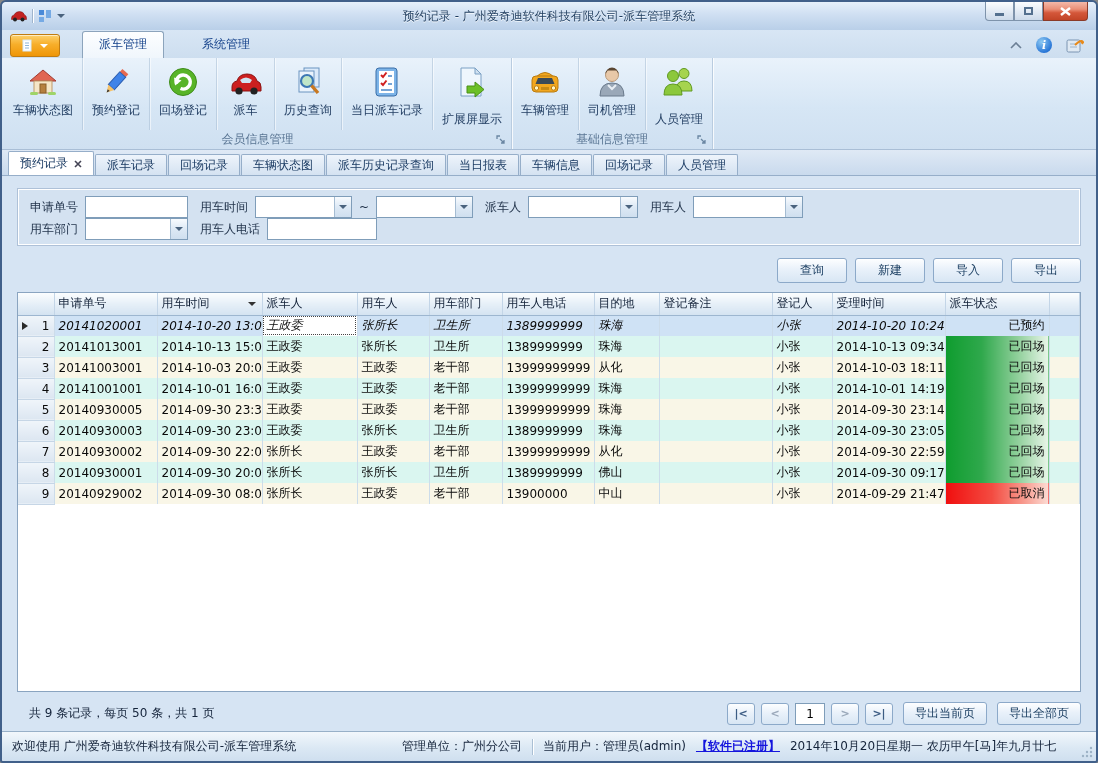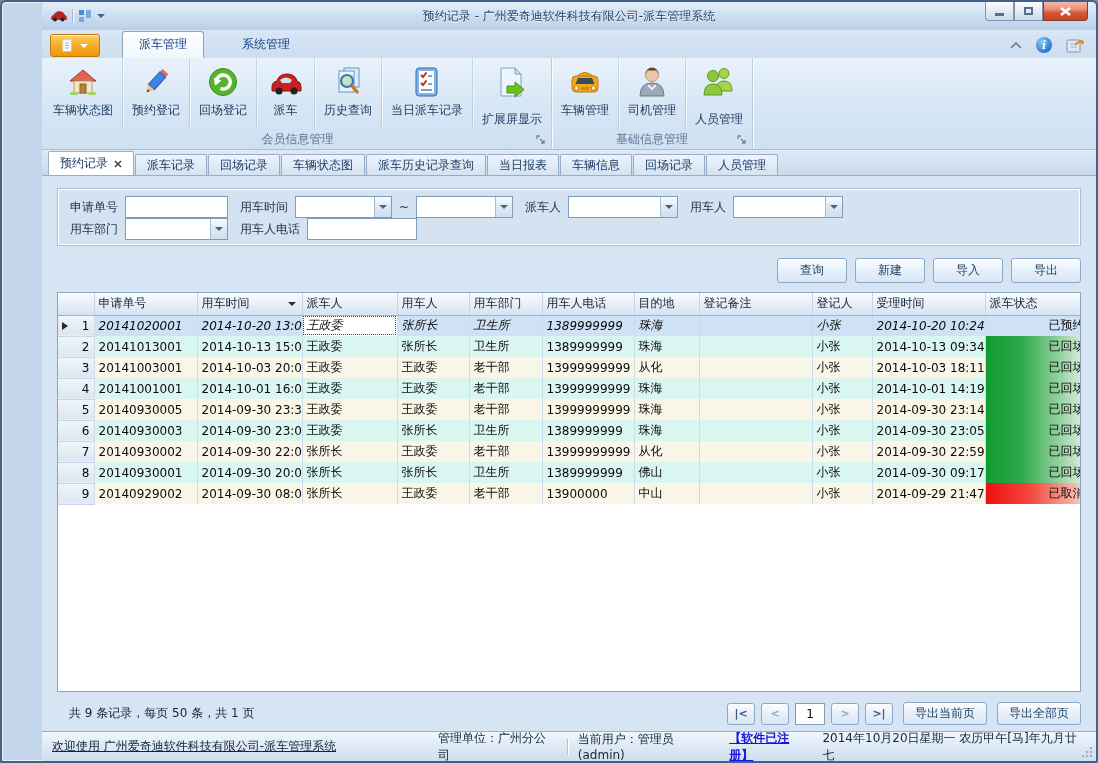--- a/index.html
+++ b/index.html
@@ -1,18 +1,18 @@
 <!DOCTYPE html>
 <html><head>
 <meta charset="utf-8">
 <style>
   * { margin:0; padding:0; box-sizing:border-box; }
   html,body { width:1098px; height:763px; font-family:"DejaVu Sans","Liberation Sans",sans-serif; font-size:12px; background:#888; overflow:hidden; }
   .window { position:absolute; inset:0; border:2px solid #41608a; border-radius:6px 6px 3px 3px;
-            background:#c3d6ec; box-shadow: inset 0 0 0 1px rgba(255,255,255,.6); display:flex; flex-direction:column;padding-left:40px; }
+            background:#c3d6ec; box-shadow: inset 0 0 0 1px rgba(255,255,255,.6); display:flex; flex-direction:column; }
 
   
   .titlebar { height:28px; flex:0 0 28px; display:flex; align-items:center; position:relative;
               background:linear-gradient(#e6f0fb,#cfdff2 45%,#b9cfe8); border-radius:5px 5px 0 0; }
   .qat { display:flex; align-items:center; gap:5px; padding-left:8px; }
   .qat-sep { width:1px; height:14px; background:#9fb4cc; box-shadow:1px 0 0 #fff; }
   .win-title { position:absolute; left:0; right:0; text-align:center; color:#1e3c5e; text-shadow:0 1px 0 rgba(255,255,255,.8); font-size:12px; pointer-events:none;}
   .win-controls { position:absolute; right:8px; top:0; display:flex; }
   .wbtn { width:29px; height:19px; border:1px solid #7e93ab; border-top:none; display:flex; align-items:center; justify-content:center;
           background:linear-gradient(#fcfdfe,#e6edf5 45%,#ccdaea); }
@@ -96,21 +96,21 @@
            background:linear-gradient(#fdfeff,#e9f1fa 45%,#d8e6f4); color:#3c5c84; font-weight:bold; font-size:11px; }
   .pgbtn.dis { color:#9aa8ba; }
   .pginput { width:30px; height:22px; border:1px solid #7f9db9; text-align:center; font:inherit; }
   .pgexp { width:84px; height:23px; border:1px solid #8ca9c9; border-radius:3px; display:flex; align-items:center; justify-content:center;
            background:linear-gradient(#fdfeff,#e9f1fa 45%,#d8e6f4); color:#163a5e; margin-left:4px; }
 
   
   .statusbar { height:30px; flex:0 0 30px; background:linear-gradient(#f2f7fc,#dbe8f4 55%,#cfdfef); border-top:1px solid #98b0c8;
                display:flex; align-items:center; padding:0 10px; color:#14233a; border-radius:0 0 2px 2px; position:relative; }
   .sb-sep { width:1px; height:16px; background:#aabfd4; box-shadow:1px 0 0 #fff; margin:0 10px; }
-  .sb-welcome { width:390px;text-decoration:underline; }
+  .sb-welcome { width:390px; }
   .sb-reg { color:#1515dd; font-weight:bold; text-decoration:underline; margin:0 10px; }
   .grip { position:absolute; right:3px; bottom:3px; }
 </style>
 </head>
 <body>
 
 <div class="window">
 
   <div class="titlebar">
     <div class="qat">

